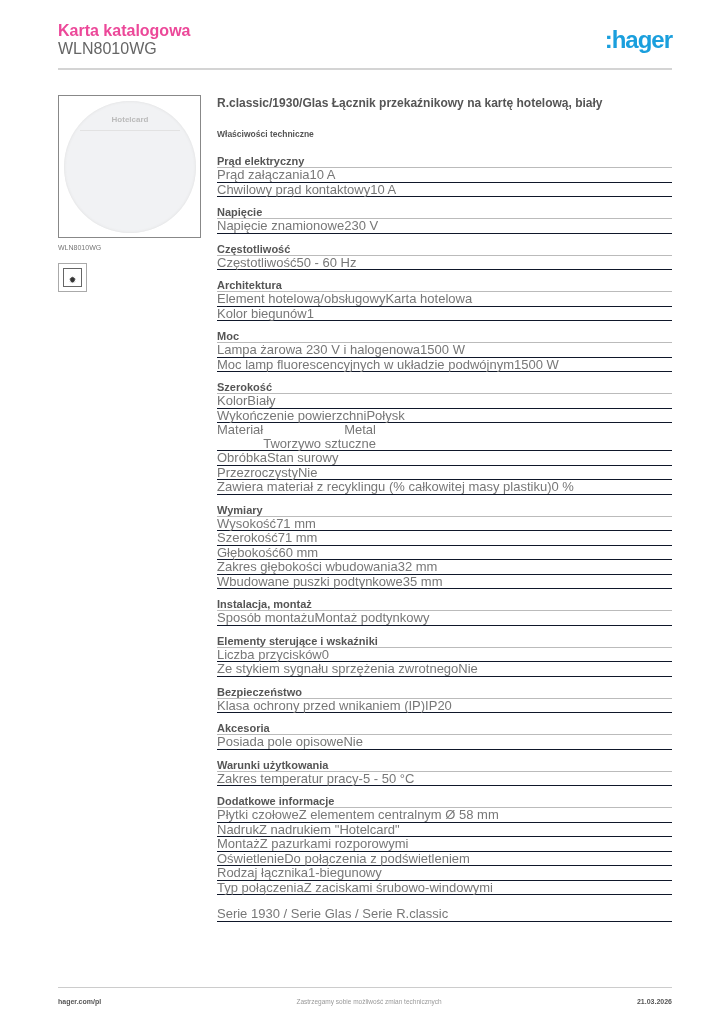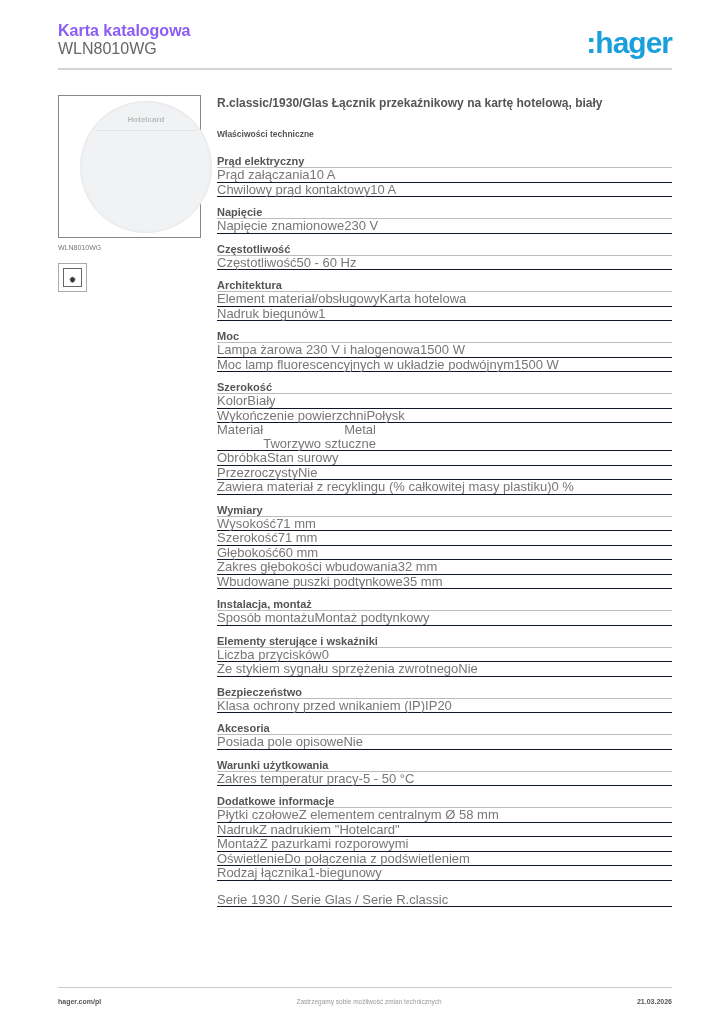--- a/index.html
+++ b/index.html
@@ -1,23 +1,23 @@
 <!DOCTYPE html>
 <html><head>
 <meta charset="utf-8">
 <style>
   * { box-sizing: border-box; margin: 0; padding: 0; }
   body { width: 724px; height: 1024px; background: #fff; font-family: "Liberation Sans", sans-serif; color: #555; position: relative; overflow: hidden; }
   .header { position: absolute; left: 58px; top: 22px; width: 614px; height: 48px; border-bottom: 2px solid #d4d4d4; }
-  .doc-title { font-size: 16px; font-weight: bold; color: #8b5cf6; line-height: 18px; }
+  .doc-title { font-size: 16px; font-weight: bold; color: #ec4899; line-height: 18px; }
   .doc-code { font-size: 16px; color: #666; line-height: 18px; }
-  .logo { position: absolute; right: 0; top: 4px; font-size: 30px; font-weight: bold; color: #1a9fdd; letter-spacing: -1px; }
+  .logo { position: absolute; right: 0; top: 4px; font-size: 24px; font-weight: bold; color: #1a9fdd; letter-spacing: -1px; }
   .left { position: absolute; left: 58px; top: 95px; }
   .product-img { width: 143px; height: 143px; border: 1px solid #888; position: relative; background: #fff; }
-  .disc { position: absolute; left: 21px; top: 5px; width: 132px; height: 132px; border-radius: 50%; background: #f1f2f4; box-shadow: inset 0 0 3px #ddd; }
+  .disc { position: absolute; left: 5px; top: 5px; width: 132px; height: 132px; border-radius: 50%; background: #f1f2f4; box-shadow: inset 0 0 3px #ddd; }
   .disc .band { position: absolute; left: 16px; top: 8px; width: 100px; height: 22px; border-bottom: 1px solid #e2e2e2; border-radius: 30px 30px 0 0; }
   .disc .print { position: absolute; width: 100%; top: 14px; text-align: center; font-size: 8px; color: #bbb; font-weight: bold; }
   .img-code { font-size: 7px; color: #777; margin-top: 6px; }
   .feature-icon { width: 29px; height: 29px; border: 1px solid #aaa; margin-top: 12px; position: relative; }
   .feature-icon .inner { position: absolute; left: 4px; top: 4px; width: 19px; height: 19px; border: 1px solid #666; display: flex; align-items: flex-end; justify-content: center; font-size: 9px; color: #333; line-height: 11px; }
   .main { position: absolute; left: 217px; top: 96px; width: 455px; }
   .product-desc { font-size: 12px; font-weight: bold; color: #555; height: 33px; }
   .tech-title { font-size: 8.5px; font-weight: bold; color: #555; height: 26px; }
   .section { margin-bottom: 9px; }
   .sec-title { font-size: 11px; font-weight: bold; color: #555; height: 13px; line-height: 13px; border-bottom: 1px solid #bbb; }
@@ -75,25 +75,25 @@
       <div class="section">
         <div class="sec-title">Częstotliwość</div>
         <div class="row">
           <span>Częstotliwość</span>
           <span class="v">50 - 60 Hz</span>
         </div>
       </div>
       <div class="section">
         <div class="sec-title">Architektura</div>
         <div class="row">
-          <span>Element materiał/obsługowy</span>
+          <span>Element hotelową/obsługowy</span>
           <span class="v">Karta hotelowa</span>
         </div>
         <div class="row">
-          <span>Nadruk biegunów</span>
+          <span>Kolor biegunów</span>
           <span class="v">1</span>
         </div>
       </div>
       <div class="section">
         <div class="sec-title">Moc</div>
         <div class="row">
           <span>Lampa żarowa 230 V i halogenowa</span>
           <span class="v">1500 W</span>
         </div>
         <div class="row">
@@ -205,20 +205,24 @@
           <span>Montaż</span>
           <span class="v">Z pazurkami rozporowymi</span>
         </div>
         <div class="row">
           <span>Oświetlenie</span>
           <span class="v">Do połączenia z podświetleniem</span>
         </div>
         <div class="row">
           <span>Rodzaj łącznika</span>
           <span class="v">1-biegunowy</span>
+        </div>
+        <div class="row">
+          <span>Typ połączenia</span>
+          <span class="v">Z zaciskami śrubowo-windowymi</span>
         </div>
       </div>
     </div>
   <div class="section gap-extra">
     <div class="row">
         <span>Serie 1930 / Serie Glas / Serie R.classic</span>
       </div>
   </div>
 </div>
 

